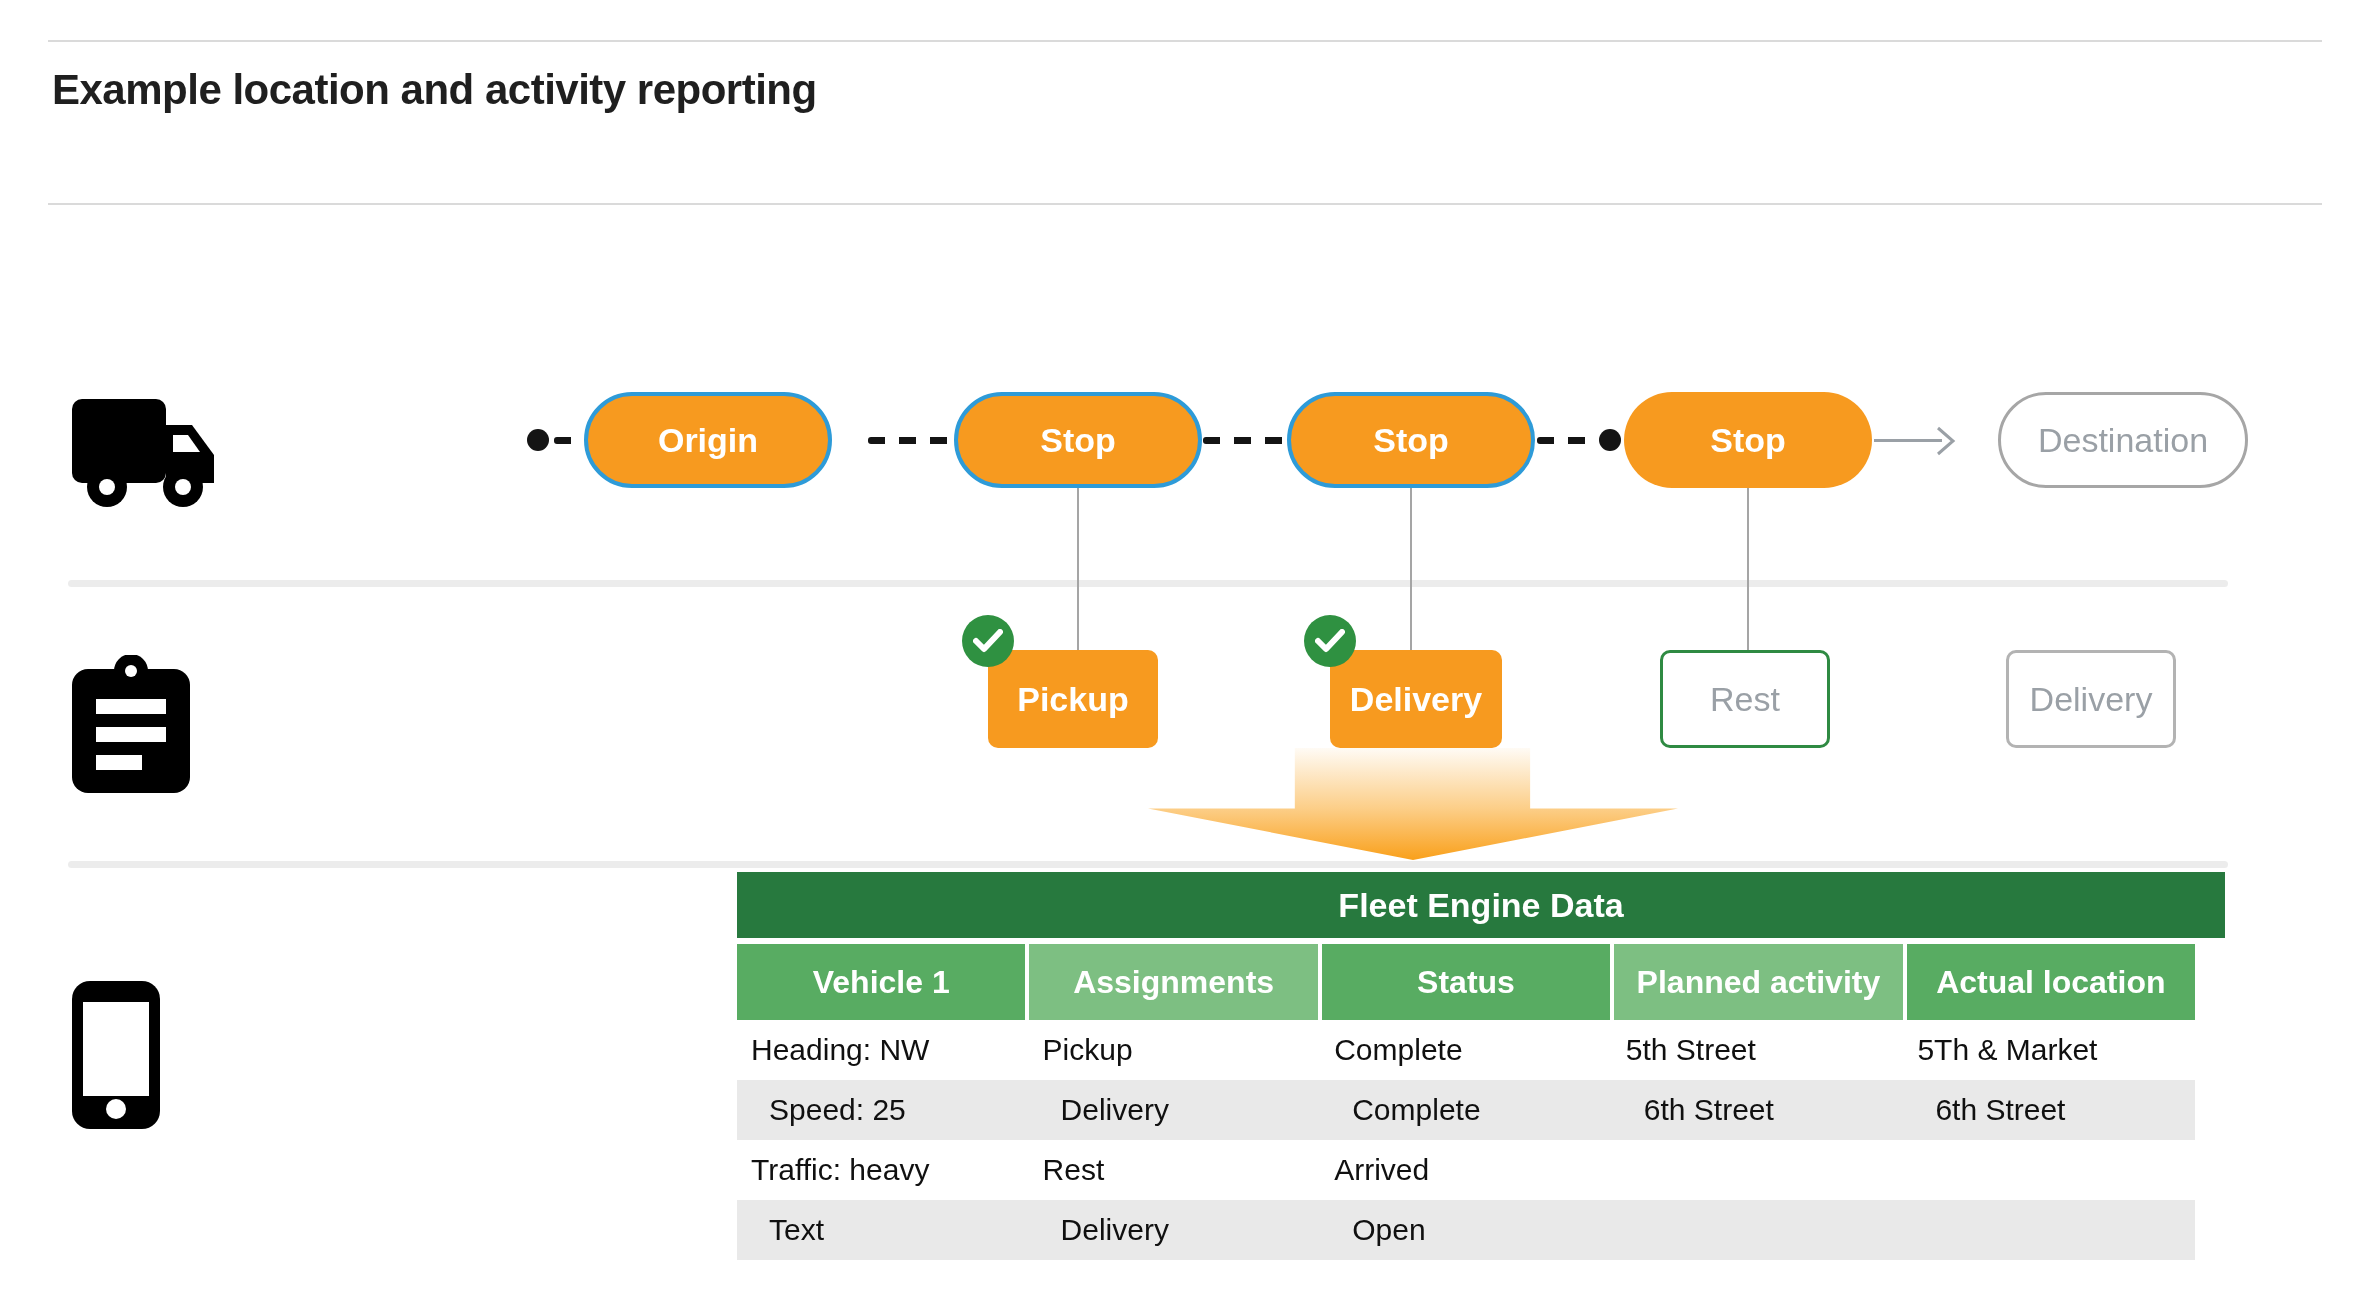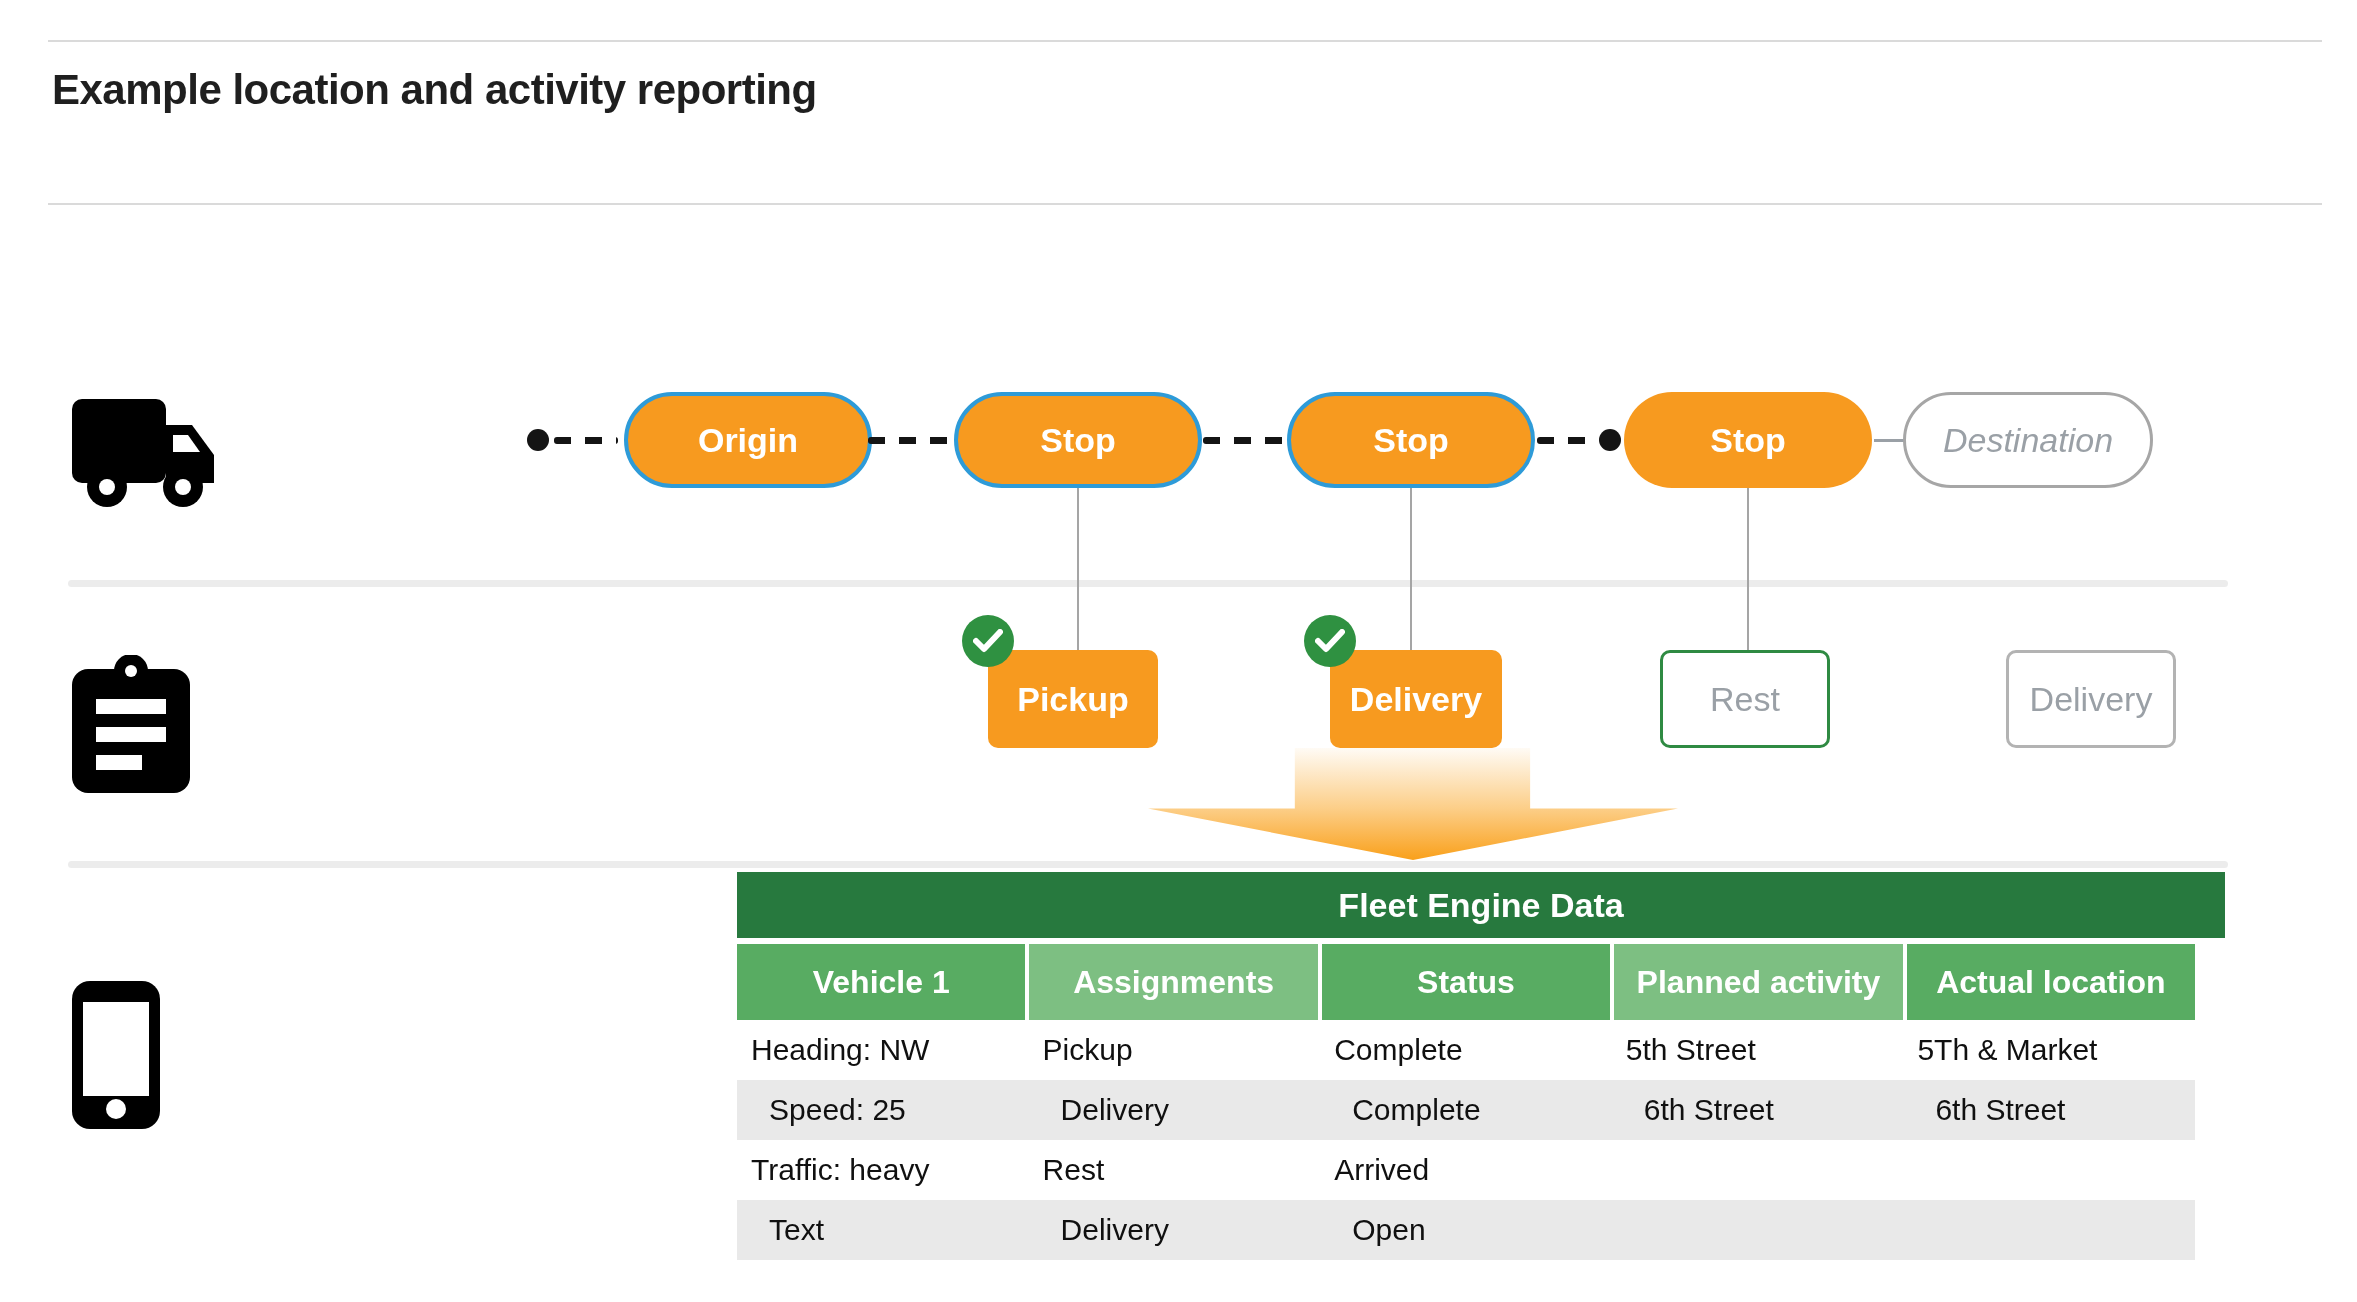--- a/index.html
+++ b/index.html
@@ -80,33 +80,33 @@
   </svg>
 
   <svg class="icon" style="left:72px;top:981px;" width="88" height="148" viewBox="0 0 88 148">
     <rect x="0" y="0" width="88" height="148" rx="18" fill="#000"></rect>
     <rect x="11" y="21" width="66" height="94" fill="#fff"></rect>
     <circle cx="44" cy="128" r="10" fill="#fff"></circle>
   </svg>
 
   <div class="dot" style="left:527px;"></div>
   <div class="dash" style="left:554px;width:64px;"></div>
-  <div class="pill active" style="left:624px;width:248px;">Origin</div>
+  <div class="pill active" style="left:584px;width:248px;">Origin</div>
   <div class="dash" style="left:868px;width:86px;"></div>
   <div class="pill active" style="left:954px;width:248px;">Stop</div>
   <div class="dash" style="left:1203px;width:84px;"></div>
   <div class="pill active" style="left:1287px;width:248px;">Stop</div>
   <div class="dash" style="left:1537px;width:60px;"></div>
   <div class="dot" style="left:1599px;"></div>
   <div class="pill current" style="left:1624px;width:248px;">Stop</div>
   <div class="conn-h" style="left:1874px;width:68px;"></div>
   <svg class="icon" style="left:1936px;top:426px;" width="20" height="30" viewBox="0 0 20 30">
     <path d="M2 2 L17 15 L2 28" fill="none" stroke="#9AA0A6" stroke-width="3"></path>
   </svg>
-  <div class="pill future" style="left:1903px;width:250px;font-style:italic;">Destination</div>
+  <div class="pill future" style="left:1998px;width:250px;">Destination</div>
 
   <div class="lane-divider" style="top:580px;"></div>
 
   <div class="conn-v" style="left:1077px;top:488px;height:164px;"></div>
   <div class="conn-v" style="left:1410px;top:488px;height:164px;"></div>
   <div class="conn-v" style="left:1747px;top:488px;height:164px;"></div>
 
   <div class="abox complete" style="left:988px;width:170px;">Pickup</div>
   <div class="abox complete" style="left:1330px;width:172px;">Delivery</div>
   <div class="abox current" style="left:1660px;width:170px;">Rest</div>

